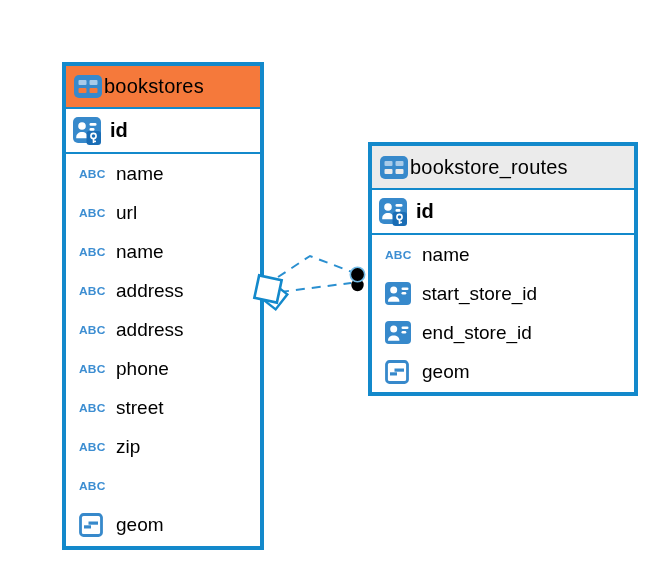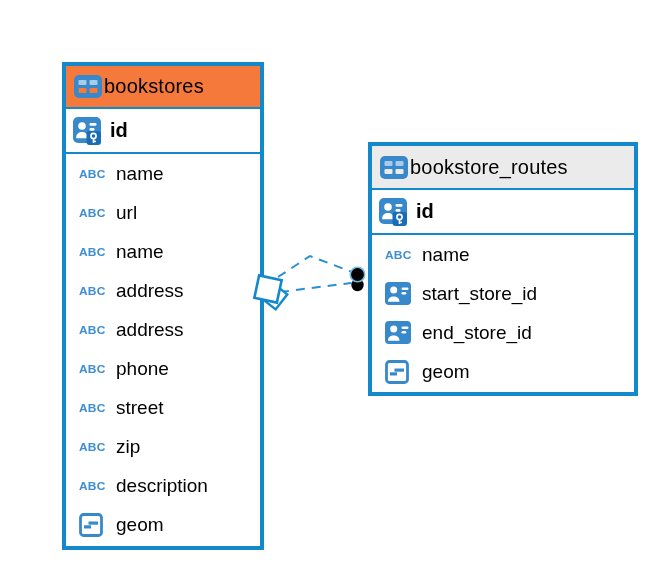--- a/index.html
+++ b/index.html
@@ -112,21 +112,20 @@
   <div class="row">
     <span class="islot">
         <span class="abc">ABC</span>
       </span>
     <span class="fname">zip</span>
   </div>
   <div class="row">
     <span class="islot">
         <span class="abc">ABC</span>
       </span>
-    <span class="fname">description</span>
   </div>
   <div class="row">
     <span class="islot">
       <svg width="24" height="24" viewBox="0 0 24 24">
         <rect x="1.5" y="1.5" width="21" height="21" rx="3" fill="none" stroke="#3789cb" stroke-width="2.8"></rect>
         <rect x="9.5" y="8.5" width="9.5" height="3.2" fill="#3789cb"></rect>
         <rect x="5" y="12.3" width="7" height="3.2" fill="#3789cb"></rect>
       </svg>
     </span>
     <span class="fname">geom</span>

